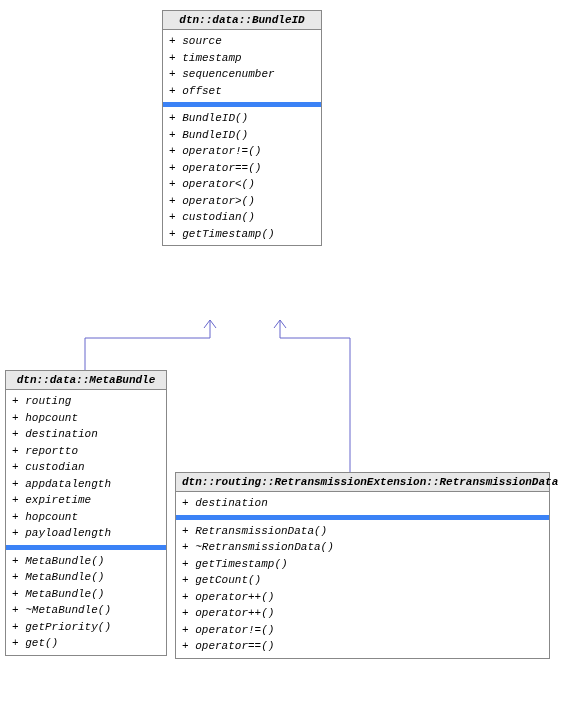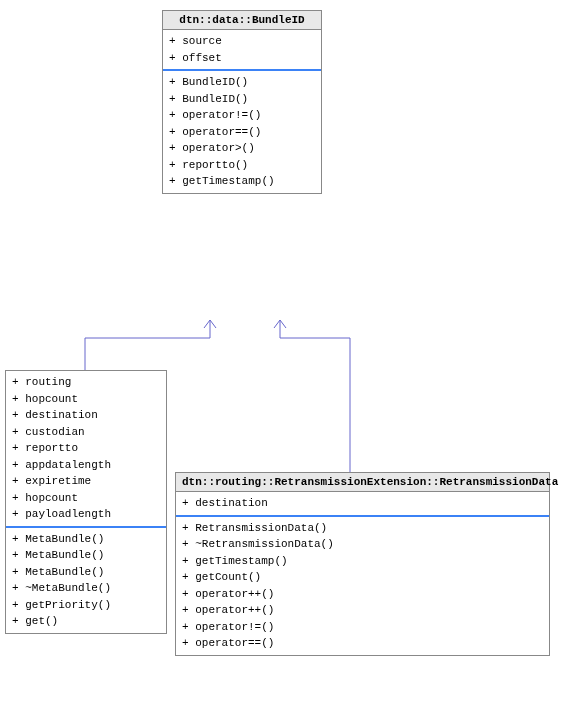--- a/index.html
+++ b/index.html
@@ -14,36 +14,37 @@
       width: 563px;
       height: 725px;
       overflow: hidden;
       position: relative;
     }
     .diagram-container {
       position: relative;
       width: 563px;
       height: 543px;
       background: #ffffff;
+      font-style: italic;
     }
     .uml-box {
       position: absolute;
       border: 1px solid #888;
       background: #ffffff;
     }
     .uml-box-title {
       background: #e8e8e8;
       border-bottom: 1px solid #888;
       padding: 3px 6px;
       text-align: center;
       font-weight: bold;
       font-size: 11px;
     }
     .uml-section {
-      border-bottom: 2px solid #3b82f6;
+      border-bottom: 5px solid #3b82f6;
       padding: 3px 6px;
     }
     .uml-section:last-child {
       border-bottom: none;
     }
     .uml-line {
       line-height: 1.5;
       white-space: nowrap;
     }
     svg.arrows {
@@ -72,40 +73,44 @@
     <line x1="350" y1="338" x2="280" y2="338" stroke="#6666cc" stroke-width="1"></line>
     <line x1="280" y1="338" x2="280" y2="320" stroke="#6666cc" stroke-width="1"></line>
 
     <polyline points="274,328 280,320 286,328" fill="none" stroke="#6666cc" stroke-width="1"></polyline>
   </svg>
 
   <div class="uml-box" style="left: 162px; top: 10px; width: 160px;">
     <div class="uml-box-title">dtn::data::BundleID</div>
     <div class="uml-section">
       <div class="uml-line">+ source</div>
+      <div class="uml-line">+ timestamp</div>
+      <div class="uml-line">+ sequencenumber</div>
       <div class="uml-line">+ offset</div>
     </div>
     <div class="uml-section">
       <div class="uml-line">+ BundleID()</div>
       <div class="uml-line">+ BundleID()</div>
       <div class="uml-line">+ operator!=()</div>
       <div class="uml-line">+ operator==()</div>
+      <div class="uml-line">+ operator&lt;()</div>
       <div class="uml-line">+ operator&gt;()</div>
-      <div class="uml-line">+ reportto()</div>
+      <div class="uml-line">+ custodian()</div>
       <div class="uml-line">+ getTimestamp()</div>
     </div>
   </div>
 
   <div class="uml-box" style="left: 5px; top: 370px; width: 162px;">
+    <div class="uml-box-title">dtn::data::MetaBundle</div>
     <div class="uml-section">
       <div class="uml-line">+ routing</div>
       <div class="uml-line">+ hopcount</div>
       <div class="uml-line">+ destination</div>
+      <div class="uml-line">+ reportto</div>
       <div class="uml-line">+ custodian</div>
-      <div class="uml-line">+ reportto</div>
       <div class="uml-line">+ appdatalength</div>
       <div class="uml-line">+ expiretime</div>
       <div class="uml-line">+ hopcount</div>
       <div class="uml-line">+ payloadlength</div>
     </div>
     <div class="uml-section">
       <div class="uml-line">+ MetaBundle()</div>
       <div class="uml-line">+ MetaBundle()</div>
       <div class="uml-line">+ MetaBundle()</div>
       <div class="uml-line">+ ~MetaBundle()</div>

